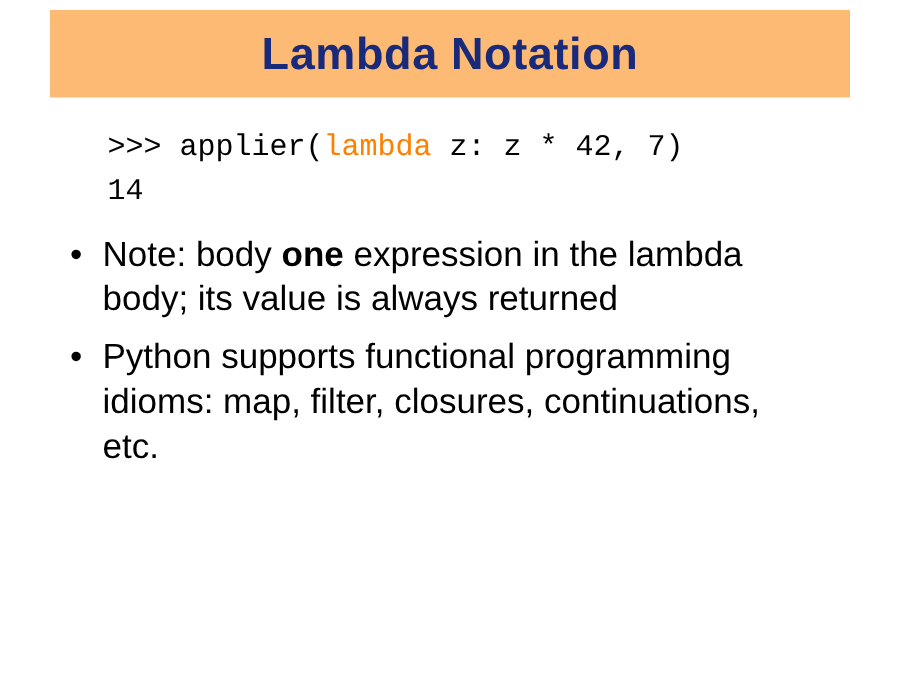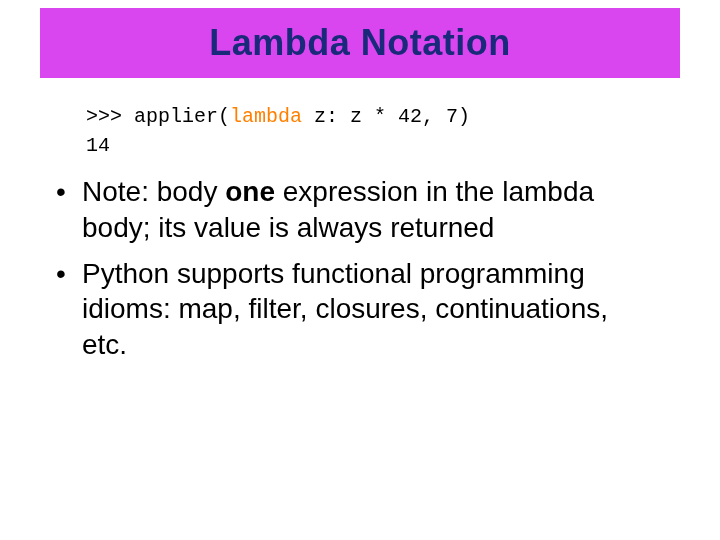--- a/index.html
+++ b/index.html
@@ -16,21 +16,21 @@
     height: 540px;
     position: relative;
     box-sizing: border-box;
   }
   .title-band {
     position: absolute;
     top: 8px;
     left: 40px;
     right: 40px;
     height: 70px;
-    background: #d946ef;
+    background: #fdba74;
     display: flex;
     align-items: center;
     justify-content: center;
   }
   .title-inner {
     color: #1a2a7a;
     font-weight: bold;
     font-size: 36px;
     letter-spacing: 0.5px;
   }
@@ -56,21 +56,21 @@
     content: "•";
     position: absolute;
     left: 0;
     top: 0;
     font-size: 28px;
     line-height: 1.28;
     color: #000;
   }
   .code-block {
     font-family: "Courier New", Courier, monospace;
-    font-size: 20px;
+    font-size: 24px;
     line-height: 1.45;
     margin: 6px 0 14px 30px;
     white-space: pre;
   }
   .kw { color: #ff8000; }
   .bold { font-weight: bold; }
 </style>
 </head>
 <body>
 

